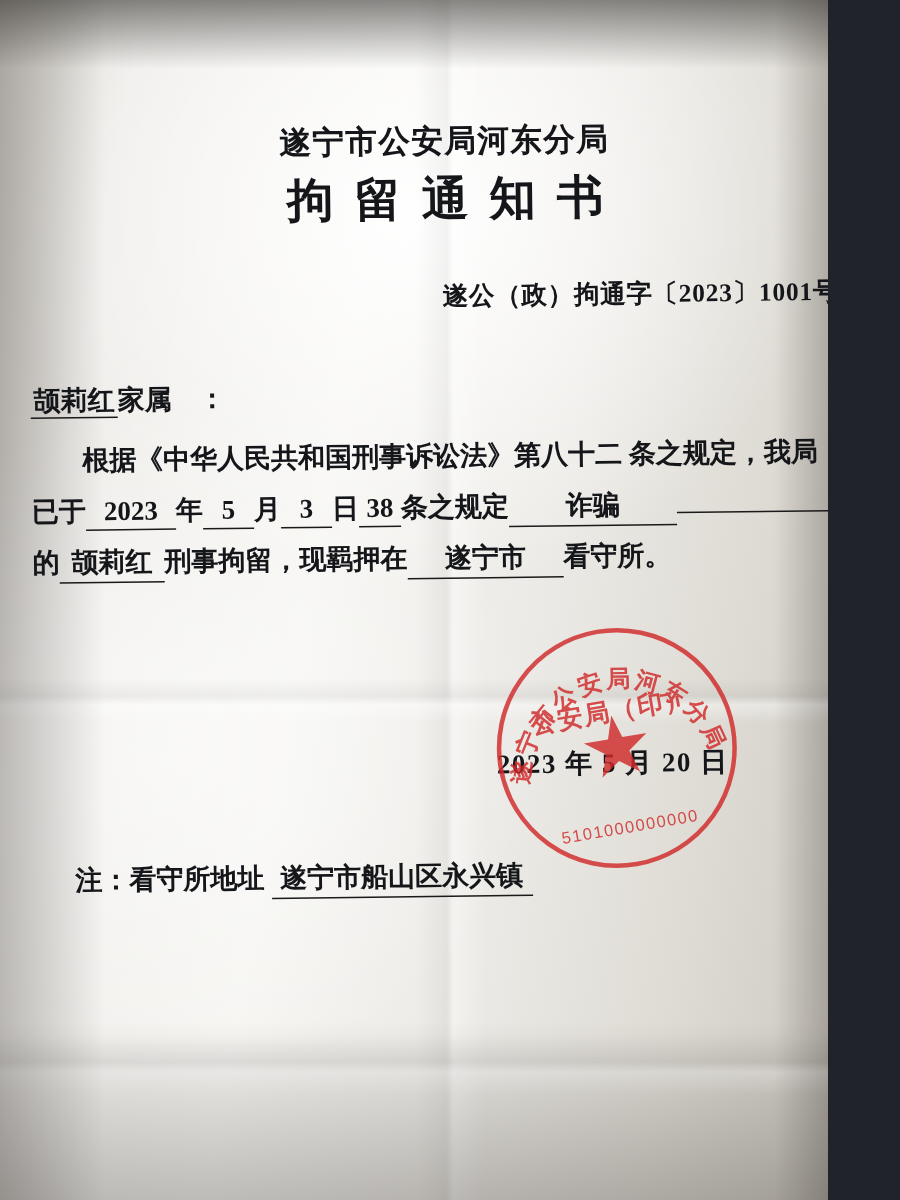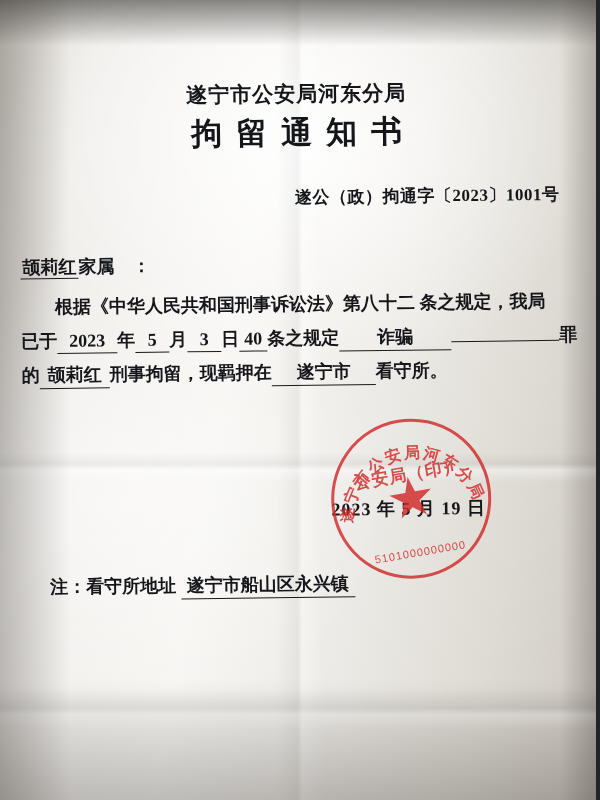--- a/index.html
+++ b/index.html
@@ -10,21 +10,21 @@
   }
   body {
     width: 600px;
     height: 800px;
     overflow: hidden;
     font-family: "Liberation Serif", "DejaVu Serif", serif;
   }
 
   #page {
     position: relative;
-    width: 596px;
+    width: 552px;
     height: 800px;
     background: #e5e5e5;
     overflow: hidden;
   }
 
   
   .paper-bg {
     position: absolute;
     inset: 0;
     background:
@@ -246,33 +246,33 @@
 
     <div class="addressee">
       <span class="name">颉莉红</span><span>家属</span><span class="colon">：</span>
     </div>
 
     <div class="body-line l1">
       <span>根据《中华人民共和国刑事诉讼法》第八十二 条之规定，我局</span>
     </div>
 
     <div class="body-line l2">
-      <span>已于</span><span class="blank b-date-y">2023</span><span>年</span><span class="blank b-date-m">5</span><span>月</span><span class="blank b-date-d">3</span><span>日</span><span class="blank b-hour">40</span><span>条之规定</span><span class="blank b-crime">诈骗</span><span class="blank b-blankwide"></span><span>罪</span>
+      <span>已于</span><span class="blank b-date-y">2023</span><span>年</span><span class="blank b-date-m">5</span><span>月</span><span class="blank b-date-d">3</span><span>日</span><span class="blank b-hour">38</span><span>条之规定</span><span class="blank b-crime">诈骗</span><span class="blank b-blankwide"></span><span>罪</span>
     </div>
 
     <div class="body-line l3">
       <span>的</span><span class="blank b-name">颉莉红</span><span>刑事拘留，现羁押在</span><span class="blank b-jail">遂宁市</span><span>看守所。</span>
     </div>
 
     <div class="sign-date">
       <span>2023</span>
       <span>年</span>
       <span>5</span>
       <span>月</span>
-      <span>19</span>
+      <span>20</span>
       <span>日</span>
     </div>
 
     <div class="note">
       <span>注：看守所地址</span>
       <span class="addr">遂宁市船山区永兴镇</span>
     </div>
 
     <div class="seal">
       <div class="ring"></div>

